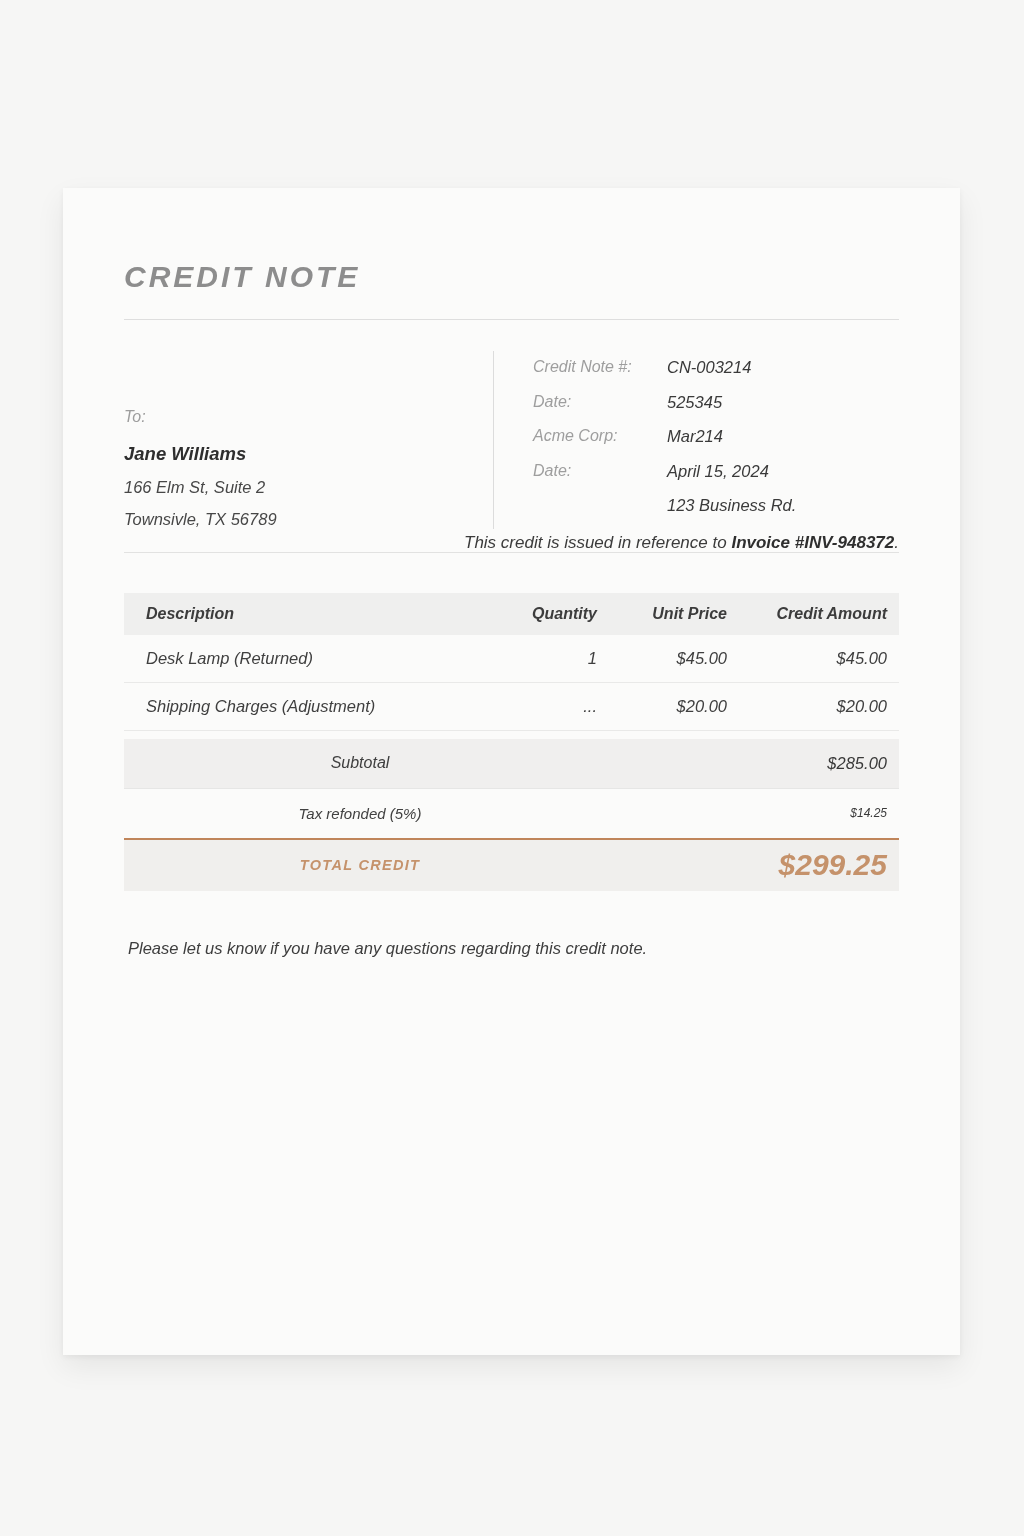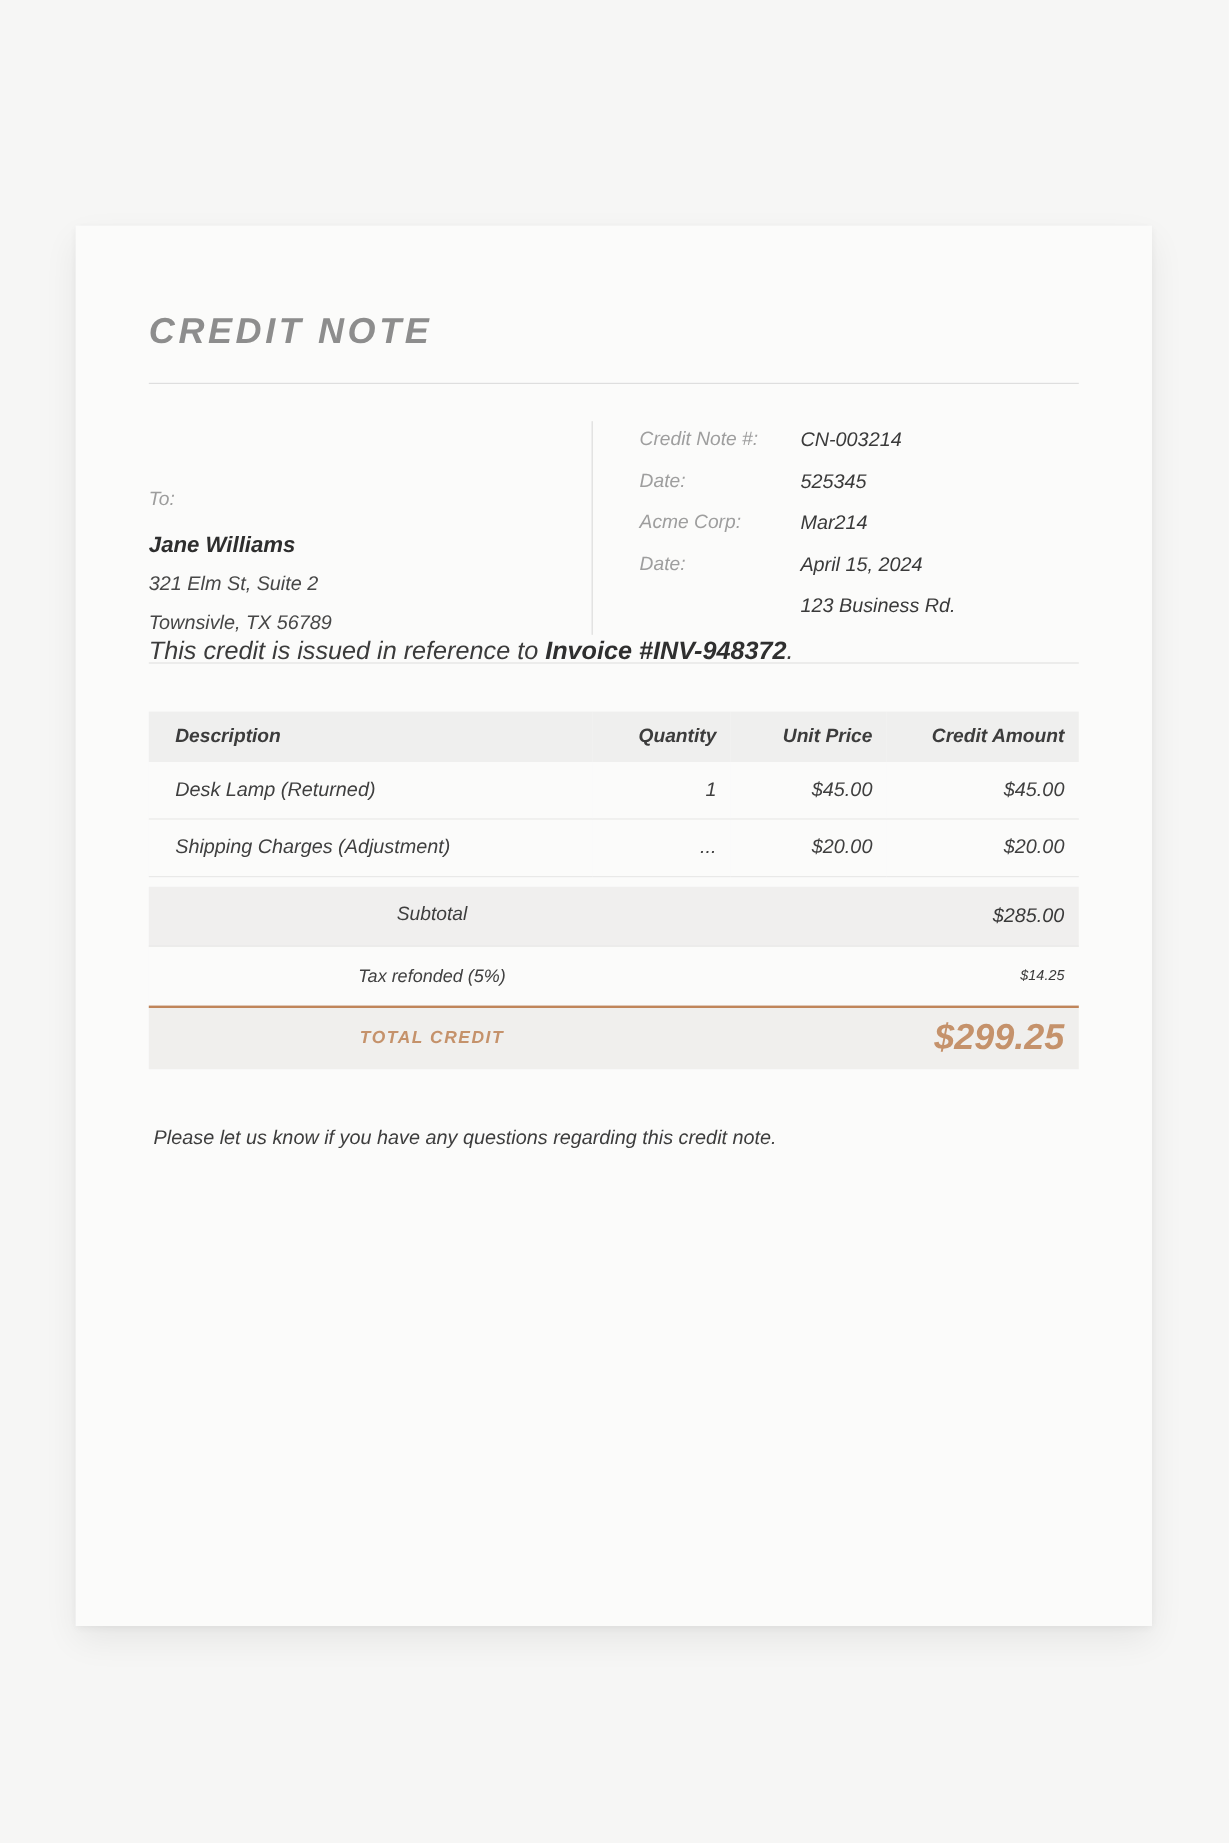--- a/index.html
+++ b/index.html
@@ -82,23 +82,24 @@
     position: absolute;
     left: 0;
     right: 0;
     top: 204px;
     height: 1px;
     background: #e2e2e1;
   }
 
   .reference-line {
     margin-top: 2px;
-    font-size: 21px;
+    font-size: 17px;
     color: #3b3b3b;
     line-height: 24px;
+    text-align: right;
   }
   .reference-line strong { font-weight: 700; color: #2f2f2f; }
 
   table.items {
     margin-top: 38px;
     width: 100%;
     border-collapse: collapse;
     table-layout: fixed;
   }
   table.items col.c-desc  { width: auto; }
@@ -178,21 +179,21 @@
 <div class="sheet">
   <div class="content">
 
     <div class="doc-title">CREDIT NOTE</div>
     <div class="title-rule"></div>
 
     <div class="info-section">
       <div class="bill-to">
         <div class="to-label">To:</div>
         <div class="to-name">Jane Williams</div>
-        <div class="to-addr">321 Elm St, Suite 2</div>
+        <div class="to-addr">166 Elm St, Suite 2</div>
         <div class="to-addr">Townsivle, TX 56789</div>
       </div>
 
       <div class="v-divider"></div>
 
       <div class="meta-col">
         <div class="meta-row">
           <span class="meta-label">Credit Note #:</span>
           <span class="meta-value">CN-003214</span>
         </div>

